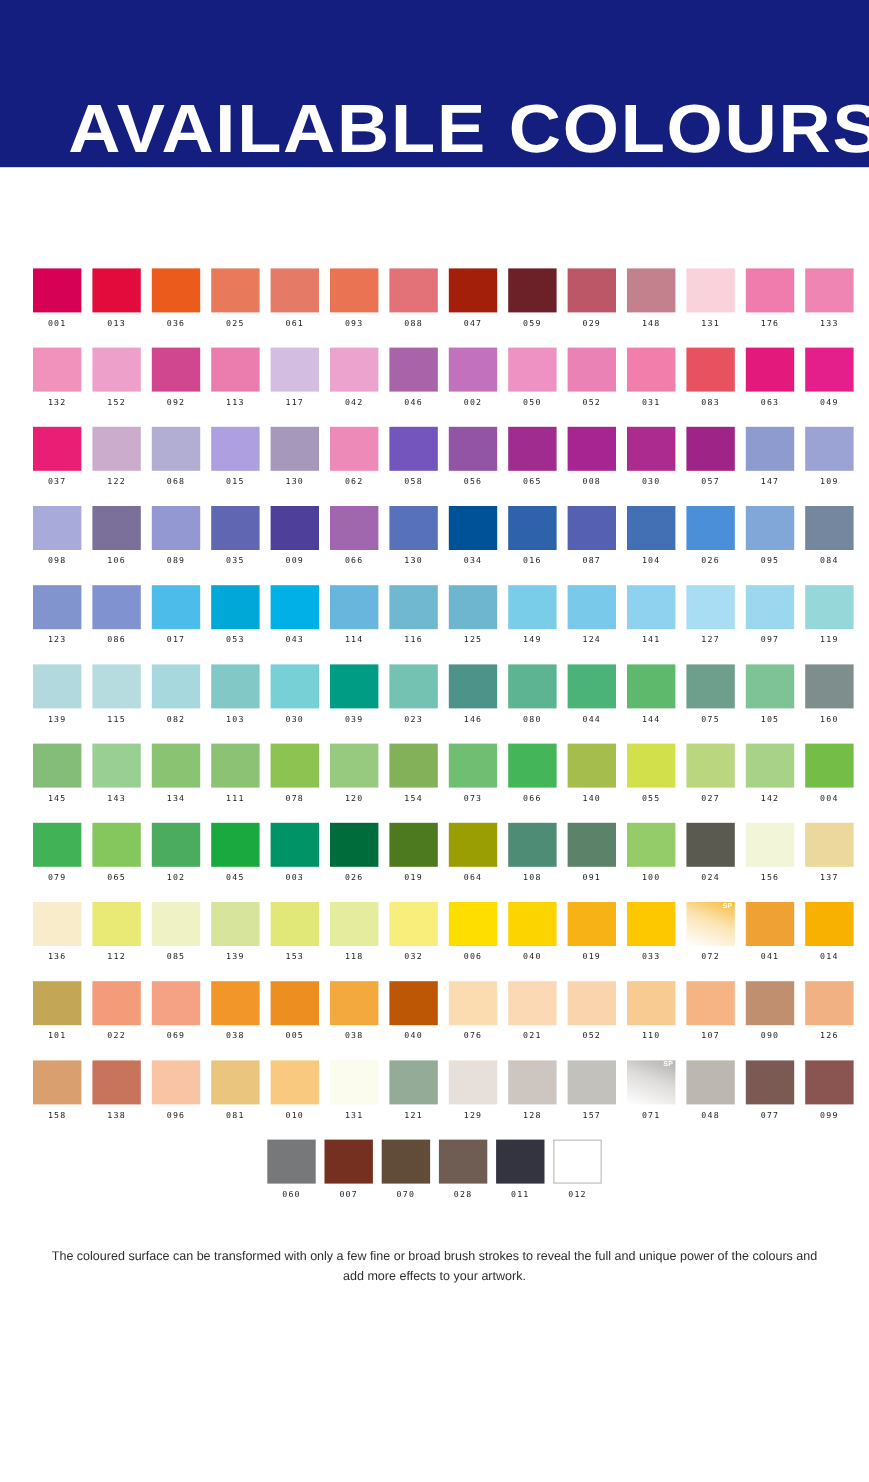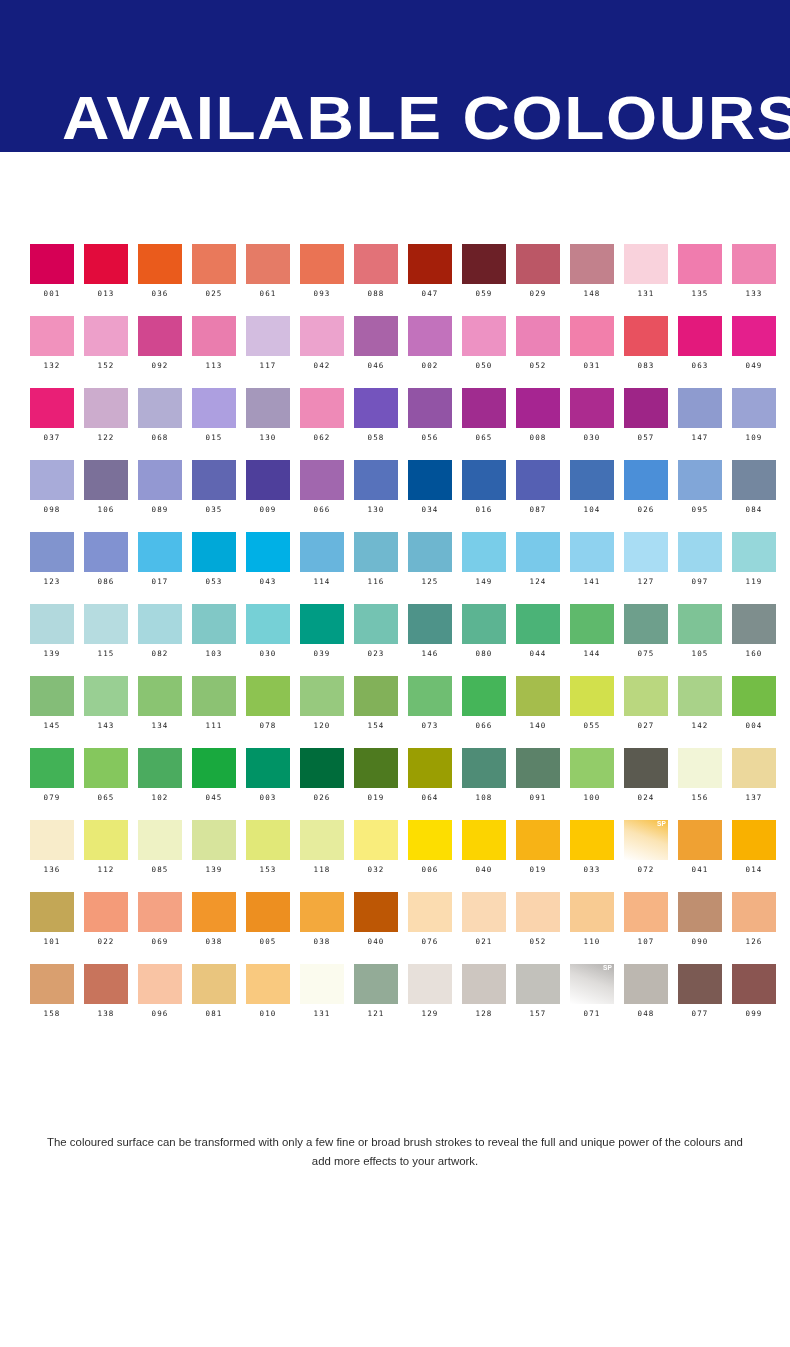--- a/index.html
+++ b/index.html
@@ -141,21 +141,21 @@
       <div class="swatch-cell">
         <div class="chip" style="background: rgb(194, 129, 140);"></div>
         <div class="chip-label">148</div>
       </div>
       <div class="swatch-cell">
         <div class="chip" style="background: rgb(249, 210, 220);"></div>
         <div class="chip-label">131</div>
       </div>
       <div class="swatch-cell">
         <div class="chip" style="background: rgb(240, 124, 174);"></div>
-        <div class="chip-label">135</div>
+        <div class="chip-label">176</div>
       </div>
       <div class="swatch-cell">
         <div class="chip" style="background: rgb(239, 133, 178);"></div>
         <div class="chip-label">133</div>
       </div>
     </div>
     <div class="swatch-row">
       <div class="swatch-cell">
         <div class="chip" style="background: rgb(241, 146, 189);"></div>
         <div class="chip-label">132</div>
@@ -730,19 +730,45 @@
         <div class="chip" style="background: rgb(188, 183, 176);"></div>
         <div class="chip-label">048</div>
       </div>
       <div class="swatch-cell">
         <div class="chip" style="background: rgb(123, 90, 83);"></div>
         <div class="chip-label">077</div>
       </div>
       <div class="swatch-cell">
         <div class="chip" style="background: rgb(138, 85, 81);"></div>
         <div class="chip-label">099</div>
+      </div>
+    </div>
+    <div class="swatch-row centered">
+      <div class="swatch-cell">
+        <div class="chip" style="background: rgb(119, 120, 122);"></div>
+        <div class="chip-label">060</div>
+      </div>
+      <div class="swatch-cell">
+        <div class="chip" style="background: rgb(117, 48, 31);"></div>
+        <div class="chip-label">007</div>
+      </div>
+      <div class="swatch-cell">
+        <div class="chip" style="background: rgb(97, 75, 57);"></div>
+        <div class="chip-label">070</div>
+      </div>
+      <div class="swatch-cell">
+        <div class="chip" style="background: rgb(111, 93, 84);"></div>
+        <div class="chip-label">028</div>
+      </div>
+      <div class="swatch-cell">
+        <div class="chip" style="background: rgb(51, 52, 63);"></div>
+        <div class="chip-label">011</div>
+      </div>
+      <div class="swatch-cell">
+        <div class="chip bordered" style="background: rgb(255, 255, 255);"></div>
+        <div class="chip-label">012</div>
       </div>
     </div>
   </div>
 
 <div id="footer">
   <p>The coloured surface can be transformed with only a few fine or broad brush strokes to reveal the full and unique power of the colours and add more effects to your artwork.</p>
 </div>
 
 </body></html>

